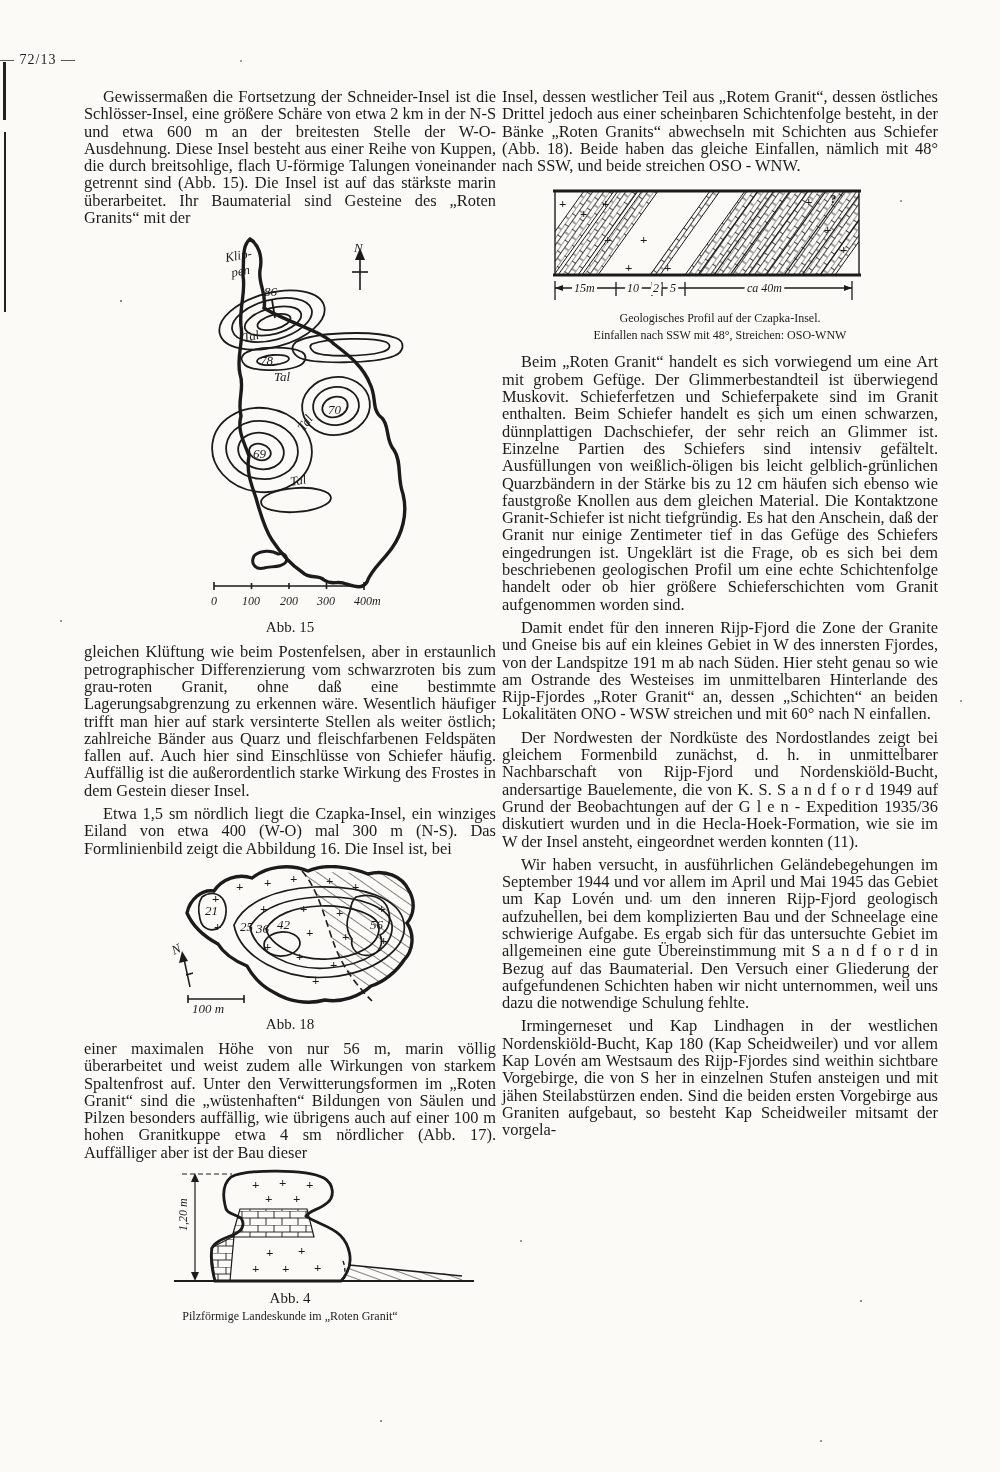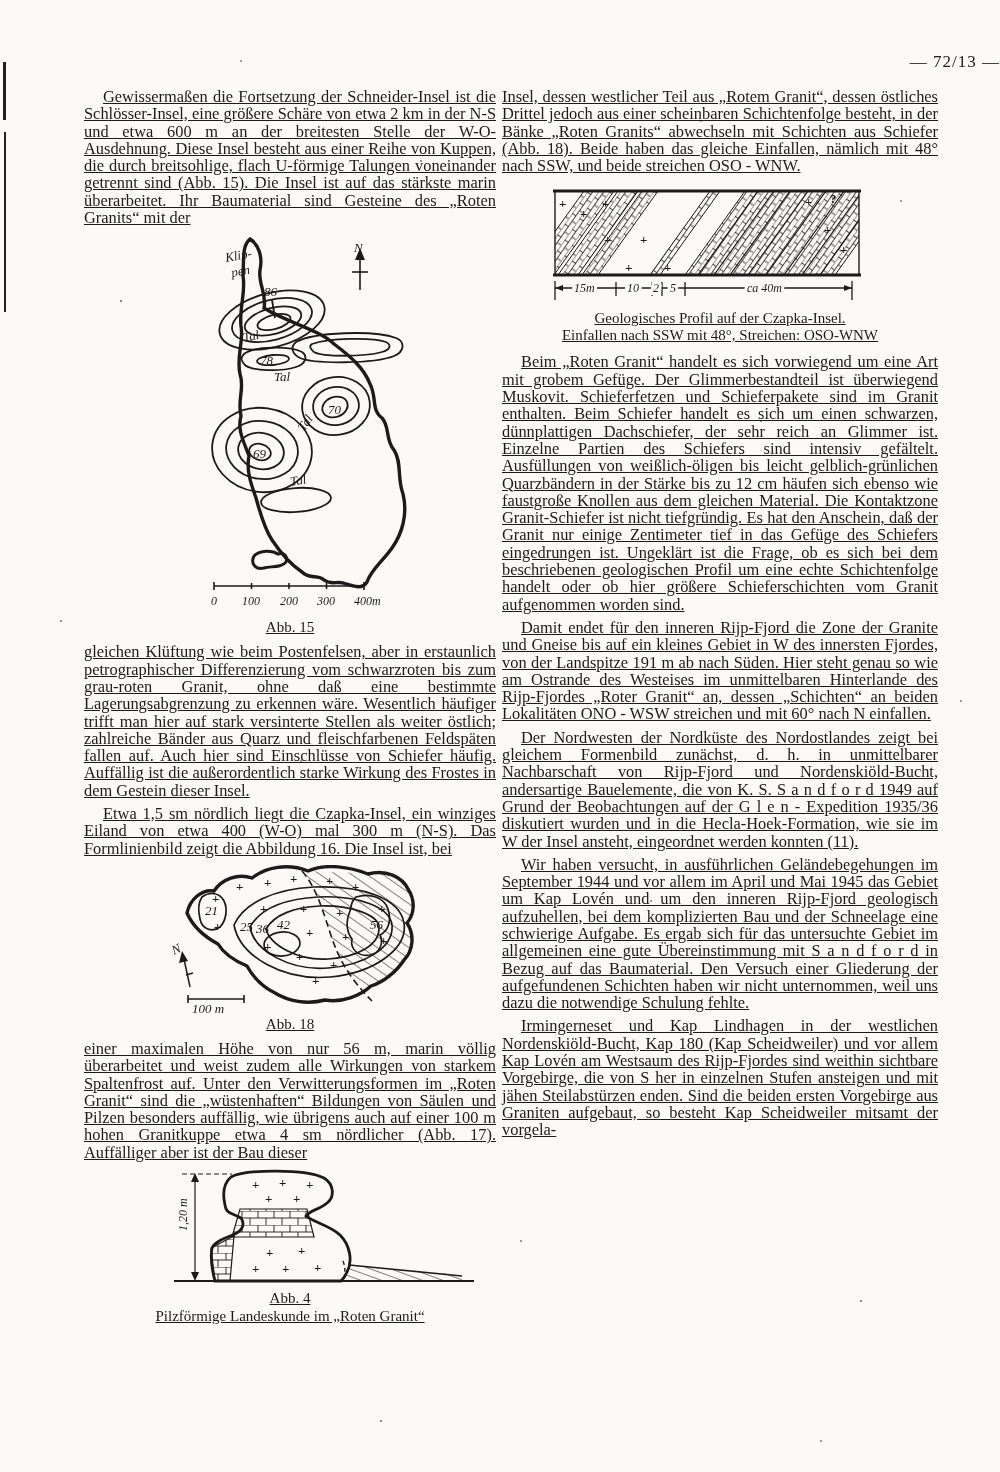--- a/index.html
+++ b/index.html
@@ -3,31 +3,31 @@
 <meta charset="utf-8">
 <style>
   html,body{margin:0;padding:0;}
   body{
     width:1000px;height:1472px;position:relative;
     background:#fbfaf6;color:#1b1b1b;
     font-family:"Liberation Serif","DejaVu Serif",serif;
     overflow:hidden;
   }
   .page-header{
-    position:absolute;top:52px;left:0;width:1000px;text-align:right;
-    font-size:17px;letter-spacing:1px;
+    position:absolute;top:52px;left:0;width:1000px;text-align:left;
+    font-size:14px;letter-spacing:1px;
   }
-  .col{position:absolute;top:88px;font-size:16.4px;line-height:17.3px;text-align:justify;text-decoration:underline;}
+  .col{position:absolute;top:88px;font-size:16.4px;line-height:17.3px;text-align:justify;}
   .col-left{left:84px;width:412px;}
   .col-right{left:502px;width:436px;}
   .para{margin:0 0 6px 0;text-indent:19px;}
   .para.noindent{text-indent:0;}
   .figwrap{margin:8px 0 6px 0;text-align:center;}
   .figcap{font-size:15px;text-align:center;line-height:19px;text-indent:0;}
-  .figcap-sub{font-size:15px;text-align:center;line-height:16.5px;text-indent:0;}
+  .figcap-sub{font-size:12px;text-align:center;line-height:16.5px;text-indent:0;}
   svg{display:block;margin:0 auto;}
   svg text{font-family:"Liberation Serif","DejaVu Serif",serif;}
   .lbl{font-style:italic;font-size:13px;fill:#1b1b1b;}
   .lbl-sm{font-style:italic;font-size:12px;fill:#1b1b1b;}
   .cx{font-size:13px;font-weight:bold;fill:#1b1b1b;}
   .halo{paint-order:stroke;stroke:#fbfaf6;stroke-width:6px;fill:#1b1b1b;}
   .scan-mark{position:absolute;background:#23211e;}
   .speck{position:absolute;width:2px;height:2px;background:transparent;
     box-shadow:120px 300px 0 #888,420px 160px 0 #999,760px 420px 0 #8a8a8a,
     900px 200px 0 #9a9a9a,300px 760px 0 #909090,650px 900px 0 #9a9a9a,

